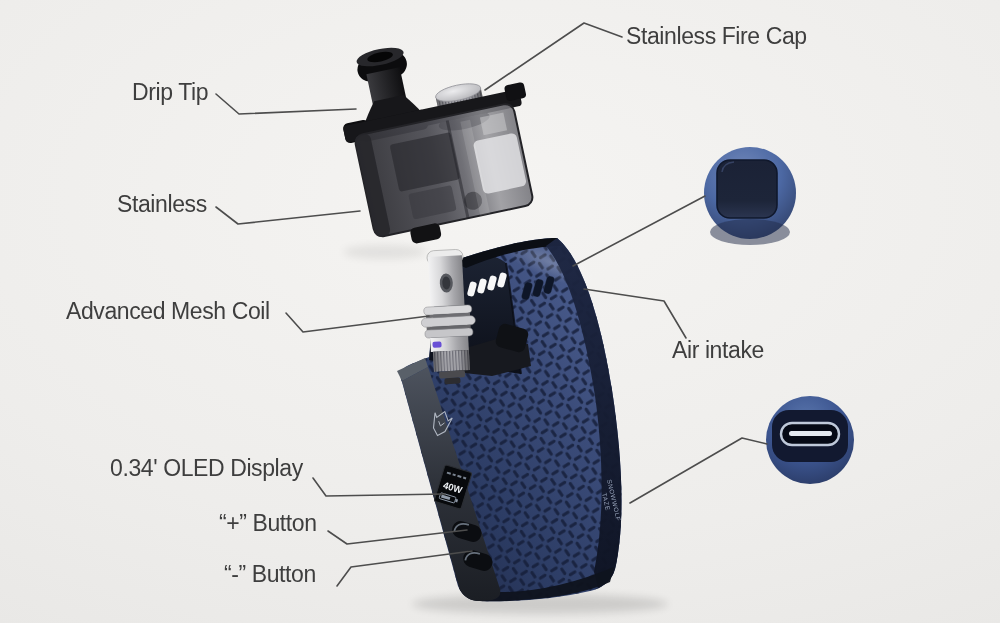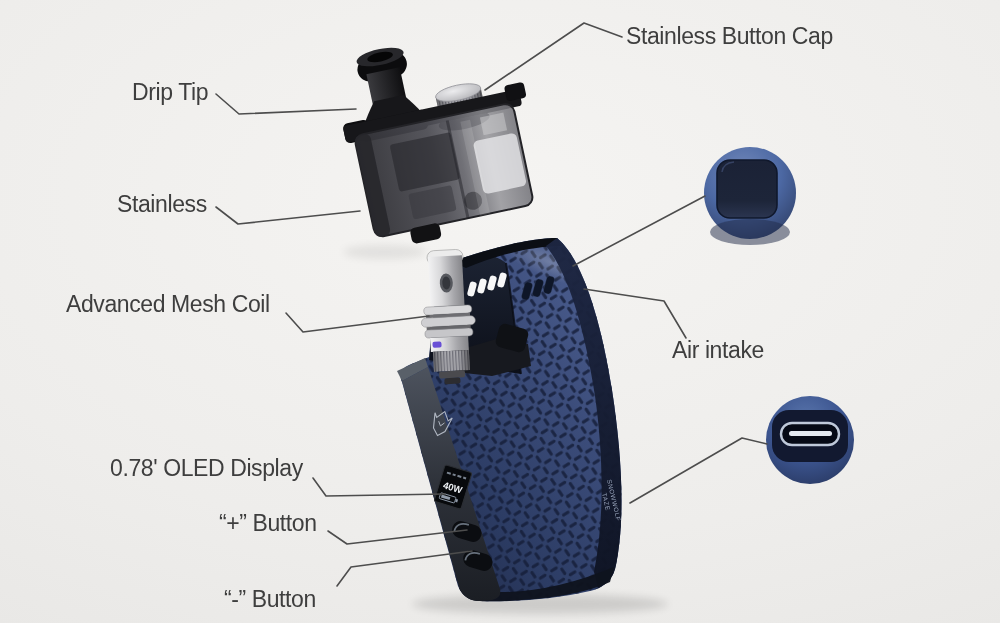--- a/index.html
+++ b/index.html
@@ -258,22 +258,22 @@
     <polyline points="286,313 303,332 429,316"></polyline>
     <polyline points="573,266 705,196"></polyline>
     <polyline points="584,289 664,301 686,338"></polyline>
     <polyline points="313,478 326,496 445,494"></polyline>
     <polyline points="328,531 347,544 467,530"></polyline>
     <polyline points="337,586 351,567 472,551"></polyline>
     <polyline points="630,503 742,438 767,444"></polyline>
   </g>
 </svg>
 
-<div class="callout" style="left:626px;top:24px">Stainless Button Cap</div>
+<div class="callout" style="left:626px;top:24px">Stainless Fire Cap</div>
 <div class="callout" style="left:132px;top:80px">Drip Tip</div>
 <div class="callout" style="left:117px;top:192px">Stainless</div>
-<div class="callout" style="left:66px;top:292px">Advanced Mesh Coil</div>
+<div class="callout" style="left:66px;top:299px">Advanced Mesh Coil</div>
 <div class="callout" style="left:672px;top:338px">Air intake</div>
-<div class="callout" style="left:110px;top:456px">0.78' OLED Display</div>
+<div class="callout" style="left:110px;top:456px">0.34' OLED Display</div>
 <div class="callout" style="left:219px;top:511px">“+” Button</div>
-<div class="callout" style="left:224px;top:587px">“-” Button</div>
+<div class="callout" style="left:224px;top:562px">“-” Button</div>
 
 </div>
 
 </body></html>

